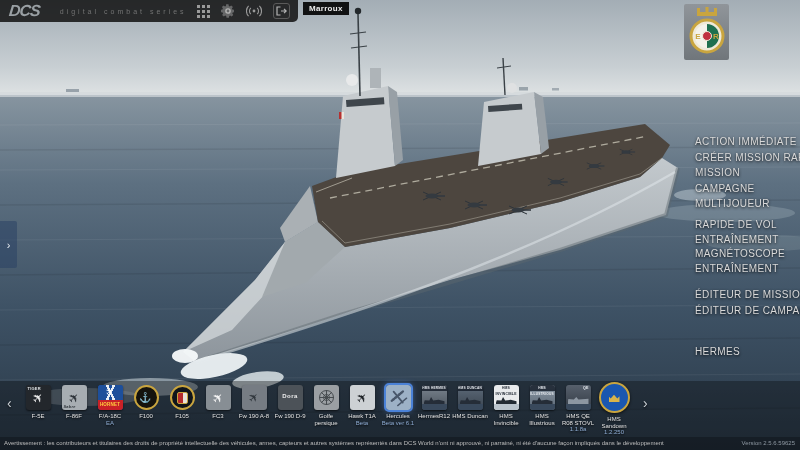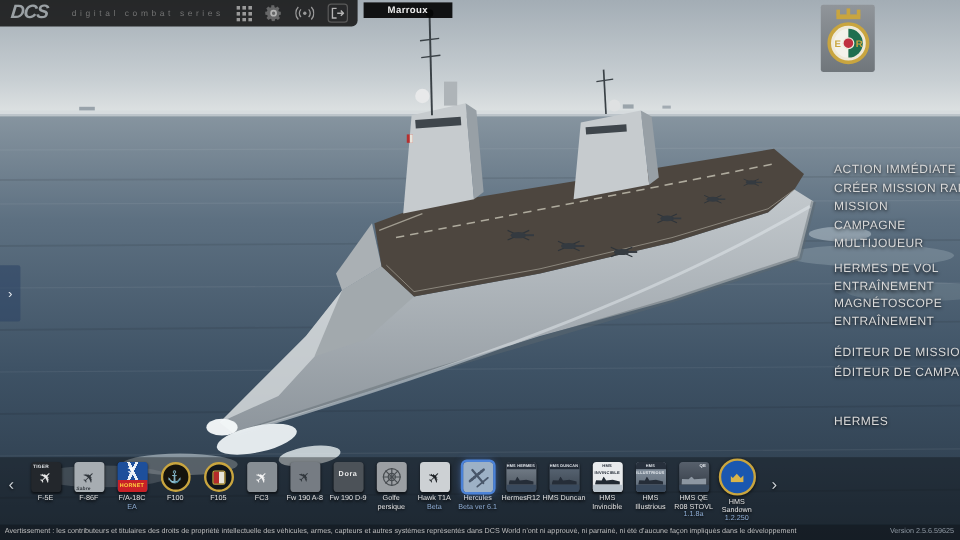--- a/index.html
+++ b/index.html
@@ -11,21 +11,21 @@
   .topbar{position:absolute;left:0;top:0;height:22px;width:298px;z-index:5;
           background:rgba(16,16,16,.85);border-bottom-right-radius:5px;
           display:flex;align-items:center;}
   .dcslogo{font-weight:900;font-style:italic;font-size:16px;letter-spacing:-1px;
            color:#9aa0a4;margin-left:9px;transform:skewX(-6deg);}
   .tagline{font-size:7px;letter-spacing:3px;color:#737373;margin-left:20px;text-transform:lowercase;}
   .tb-icons{margin-left:auto;display:flex;align-items:center;gap:11px;padding-right:8px;}
   .tb-icons svg{display:block;}
   .exitbox{border:1px solid #5a5a5a;border-radius:3px;padding:2px;}
   .userbadge{position:absolute;left:303px;top:2px;z-index:5;background:rgba(4,4,4,.92);
-             color:#ececec;font-size:8px;font-weight:bold;padding:2px 20px;letter-spacing:.3px;}
+             color:#ececec;font-size:8px;font-weight:bold;padding:2px 6px;letter-spacing:.3px;}
 
   
   .crest{position:absolute;left:684px;top:4px;width:45px;height:56px;z-index:5;
          background:linear-gradient(#90959a,#70767b);border-radius:2px;
          display:flex;align-items:center;justify-content:center;}
 
   
   .menu{position:absolute;left:695px;top:0;z-index:5;color:#d9d9d9;font-size:10px;
         letter-spacing:.4px;text-shadow:0 1px 3px rgba(0,0,0,.9);}
   .menu .grp{position:absolute;left:0;white-space:nowrap;}
@@ -296,21 +296,21 @@
 
   <div class="menu">
     <div class="grp g1">
       <div class="menu-item">ACTION IMMÉDIATE</div>
       <div class="menu-item">CRÉER MISSION RAPIDE</div>
       <div class="menu-item">MISSION</div>
       <div class="menu-item">CAMPAGNE</div>
       <div class="menu-item">MULTIJOUEUR</div>
     </div>
     <div class="grp g2">
-      <div class="menu-item">HERMES DE VOL</div>
+      <div class="menu-item">RAPIDE DE VOL</div>
       <div class="menu-item">ENTRAÎNEMENT</div>
       <div class="menu-item">MAGNÉTOSCOPE</div>
       <div class="menu-item">ENTRAÎNEMENT</div>
     </div>
     <div class="grp g3">
       <div class="menu-item">ÉDITEUR DE MISSION</div>
       <div class="menu-item">ÉDITEUR DE CAMPAGNE</div>
     </div>
     <div class="grp g4">
       <div class="menu-item">HERMES</div>

